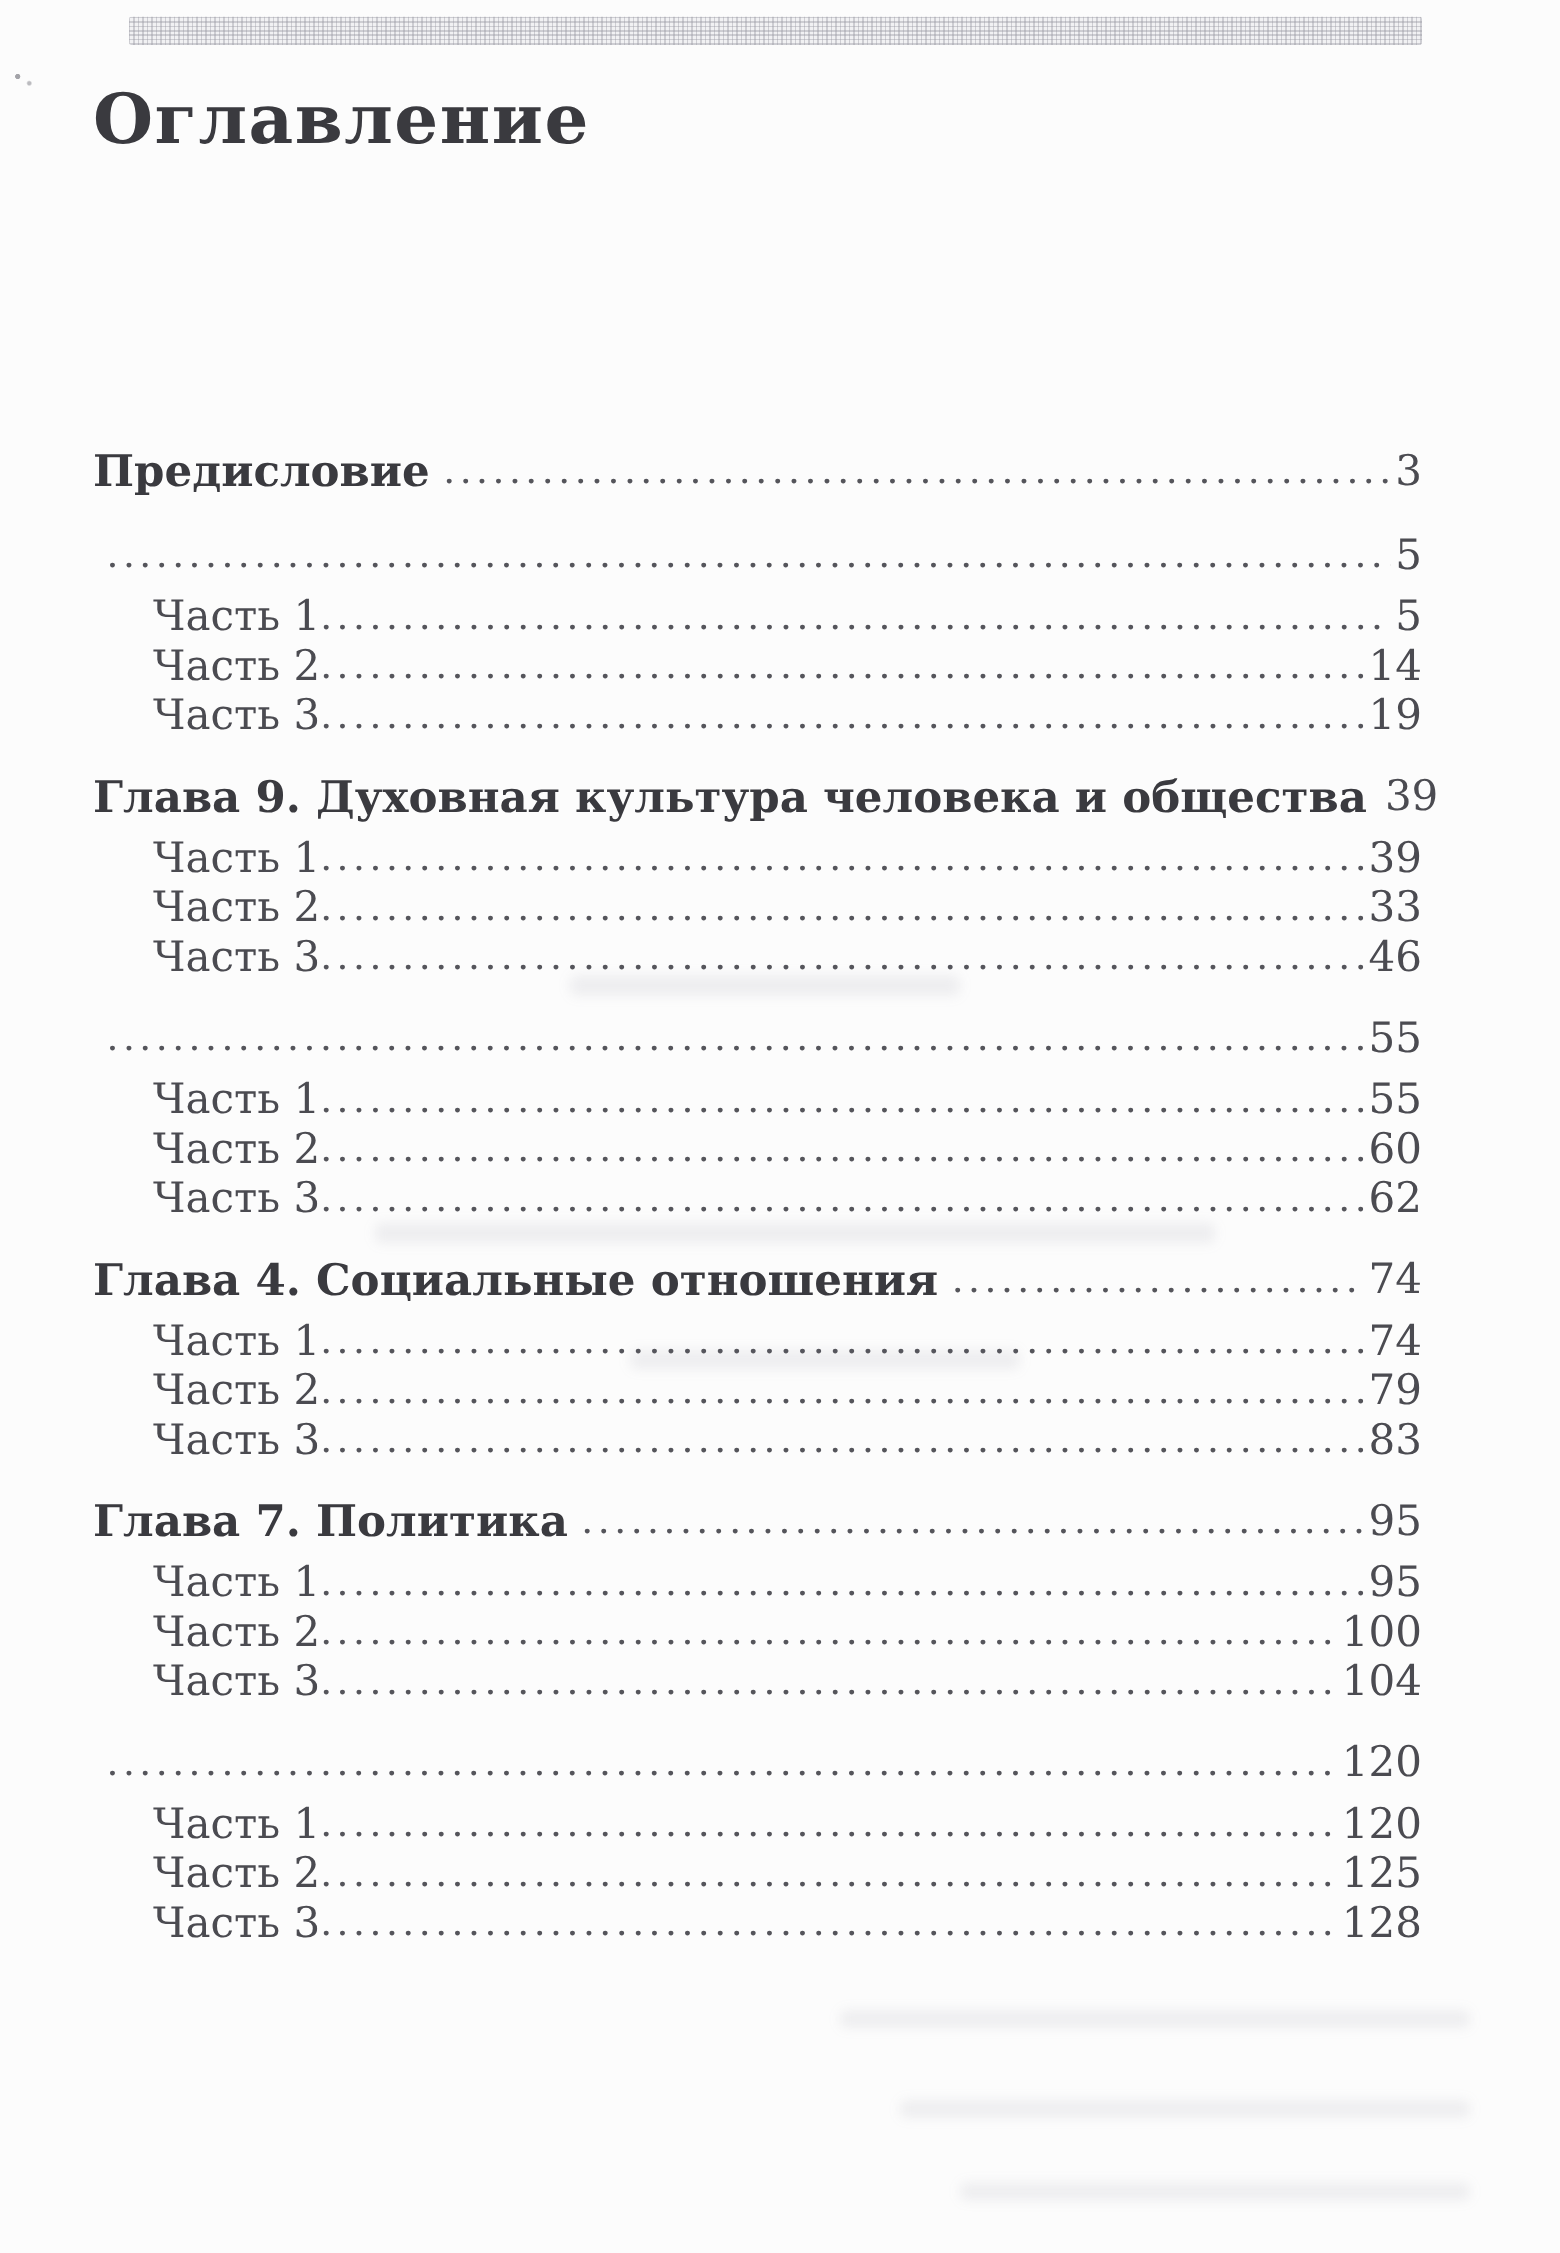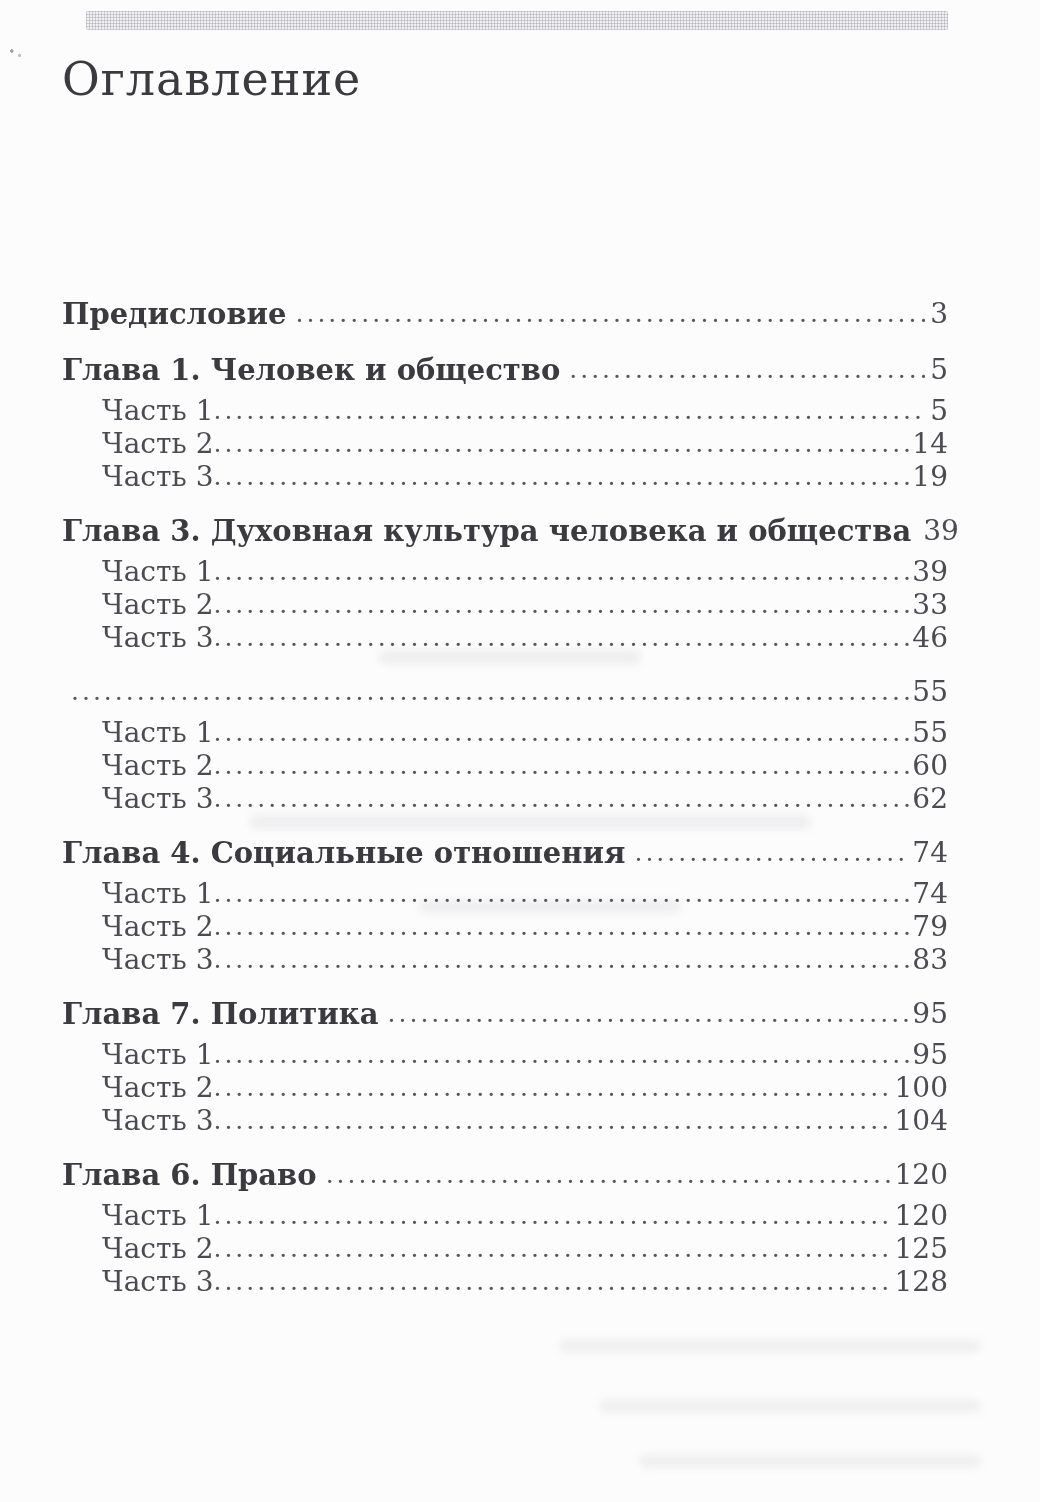--- a/index.html
+++ b/index.html
@@ -25,21 +25,21 @@
     background:
       radial-gradient(circle at 20% 30%, rgba(90,90,100,.55) 0 1.5px, transparent 2px),
       radial-gradient(circle at 75% 75%, rgba(90,90,100,.40) 0 1px, transparent 2px);
   }
   .ghost {
     position: absolute; background: rgba(120,120,135,.10);
     filter: blur(4px); border-radius: 4px;
   }
   h1.title {
     margin: 0; position: absolute; left: 62px; top: 52px;
-    font-size: 46px; font-weight: normal; letter-spacing: 1px; color: #3a3a3f;
+    font-size: 46px; font-weight: bold; letter-spacing: 1px; color: #3a3a3f;
   }
   .toc { position: absolute; left: 62px; right: 92px; top: 296px; }
   .row { display: flex; align-items: flex-start; }
   .preface, .chapter {
     font-size: 29px; font-weight: bold; line-height: 36px; color: #3a3a3f;
   }
   .chapter { margin-top: 20px; margin-bottom: 6px; }
   .part {
     font-size: 28px; font-weight: normal; line-height: 33px;
     color: #4b4b51; padding-left: 40px;
@@ -65,42 +65,41 @@
 
 <div class="toc">
 
   <div class="row preface">
     <span class="lbl">Предисловие</span>
     <span class="dots"></span>
     <span class="pg">3</span>
   </div>
 
   <div class="row chapter">
-    <span class="lbl">Глава 1. Человек и общество</span>
     <span class="dots"></span>
     <span class="pg">5</span>
   </div>
   <div class="row part">
     <span class="lbl">Часть 1</span>
     <span class="dots"></span>
     <span class="pg">5</span>
   </div>
   <div class="row part">
     <span class="lbl">Часть 2</span>
     <span class="dots"></span>
     <span class="pg">14</span>
   </div>
   <div class="row part">
     <span class="lbl">Часть 3</span>
     <span class="dots"></span>
     <span class="pg">19</span>
   </div>
 
   <div class="row chapter">
-    <span class="lbl">Глава 3. Духовная культура человека и общества</span>
+    <span class="lbl">Глава 9. Духовная культура человека и общества</span>
     <span class="dots"></span>
     <span class="pg">39</span>
   </div>
   <div class="row part">
     <span class="lbl">Часть 1</span>
     <span class="dots"></span>
     <span class="pg">39</span>
   </div>
   <div class="row part">
     <span class="lbl">Часть 2</span>
@@ -169,21 +168,20 @@
     <span class="dots"></span>
     <span class="pg">100</span>
   </div>
   <div class="row part">
     <span class="lbl">Часть 3</span>
     <span class="dots"></span>
     <span class="pg">104</span>
   </div>
 
   <div class="row chapter">
-    <span class="lbl">Глава 6. Право</span>
     <span class="dots"></span>
     <span class="pg">120</span>
   </div>
   <div class="row part">
     <span class="lbl">Часть 1</span>
     <span class="dots"></span>
     <span class="pg">120</span>
   </div>
   <div class="row part">
     <span class="lbl">Часть 2</span>

